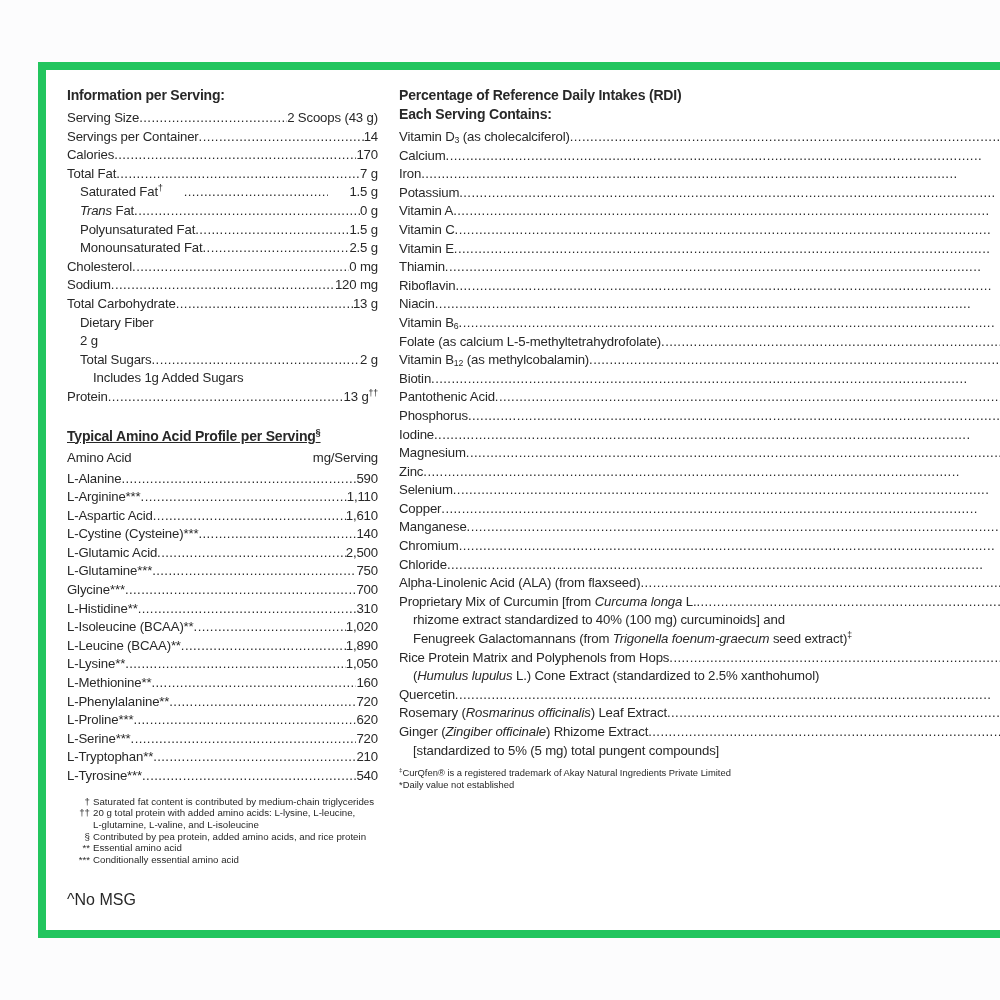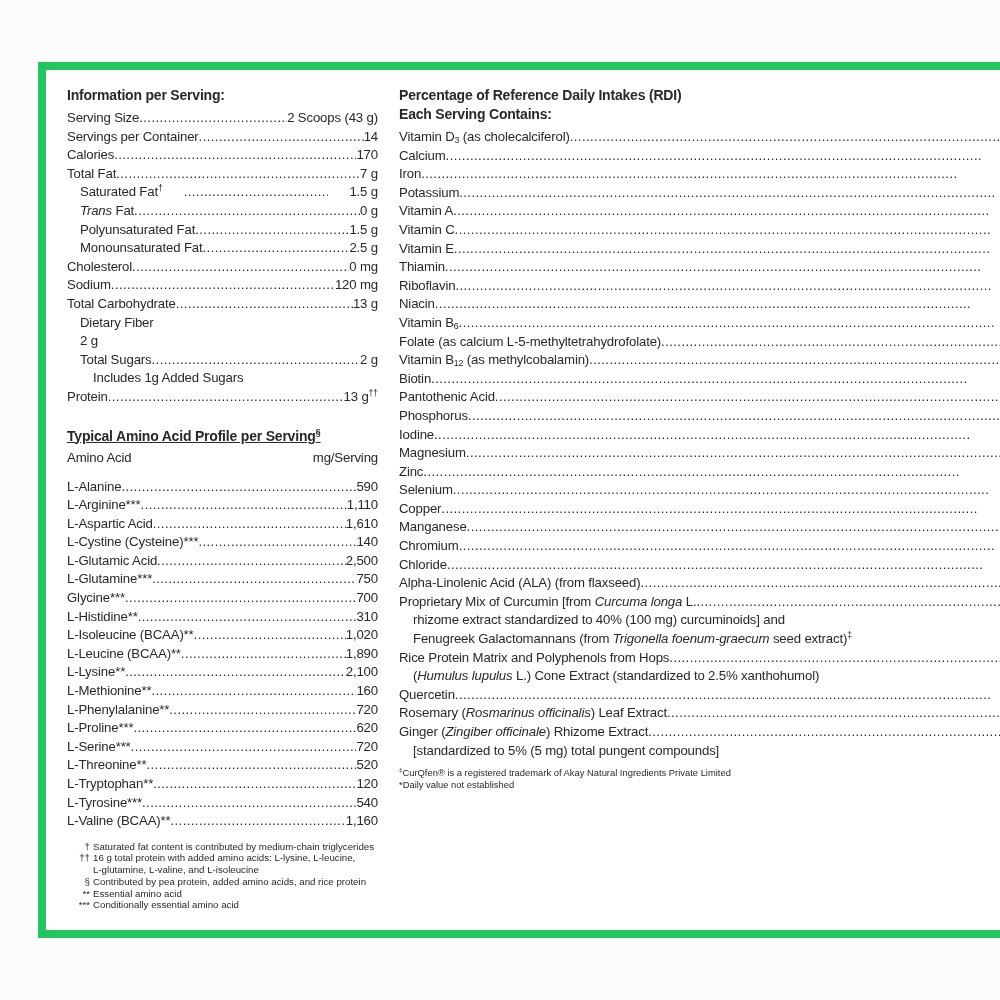--- a/index.html
+++ b/index.html
@@ -24,21 +24,21 @@
   .row .dots::after{content:"....................................................................................................................................";letter-spacing:0.4px;}
   .row .val{white-space:nowrap;}
   .row .fill{flex:1 1 0px;}
   .row.subline{line-height:18.6px;}
   .row.subline .lbl{white-space:normal;padding-left:14px;letter-spacing:-0.15px;}
   sup{font-size:66%;line-height:0;vertical-align:super;}
   sub{font-size:66%;line-height:0;vertical-align:-0.25em;}
   i{font-style:italic;}
   #info-rows{margin-top:4px;}
   .amino-title{margin-top:20px;text-decoration:underline;}
-  .amino-head{display:flex;justify-content:space-between;font-size:13.2px;line-height:19px;margin-top:2px;margin-bottom:11px;letter-spacing:-0.15px;}
+  .amino-head{display:flex;justify-content:space-between;font-size:13.2px;line-height:19px;margin-top:2px;margin-bottom:3px;letter-spacing:-0.15px;}
   .fns{margin-top:10px;font-size:9.7px;line-height:11.7px;letter-spacing:0;}
   .fn{display:flex;}
   .fn .mk{flex:none;width:23px;text-align:right;padding-right:3px;}
   .fn .tx{flex:1;white-space:pre-line;}
   .no-msg{margin-top:25px;font-size:16px;letter-spacing:0;}
   .rdi-subhead{display:flex;justify-content:space-between;margin-bottom:4px;}
   #rdi-rows{}
   .fns-r{margin-top:7px;font-size:9.4px;line-height:12px;letter-spacing:0;}
 </style>
 </head>
@@ -178,21 +178,21 @@
             <span class="val">1,020</span>
           </div>
           <div class="row">
             <span class="lbl">L-Leucine (BCAA)**</span>
             <span class="dots"></span>
             <span class="val">1,890</span>
           </div>
           <div class="row">
             <span class="lbl">L-Lysine**</span>
             <span class="dots"></span>
-            <span class="val">2,100</span>
+            <span class="val">1,050</span>
           </div>
           <div class="row">
             <span class="lbl">L-Methionine**</span>
             <span class="dots"></span>
             <span class="val">160</span>
           </div>
           <div class="row">
             <span class="lbl">L-Phenylalanine**</span>
             <span class="dots"></span>
             <span class="val">720</span>
@@ -201,49 +201,39 @@
             <span class="lbl">L-Proline***</span>
             <span class="dots"></span>
             <span class="val">620</span>
           </div>
           <div class="row">
             <span class="lbl">L-Serine***</span>
             <span class="dots"></span>
             <span class="val">720</span>
           </div>
           <div class="row">
-            <span class="lbl">L-Threonine**</span>
-            <span class="dots"></span>
-            <span class="val">520</span>
-          </div>
-          <div class="row">
             <span class="lbl">L-Tryptophan**</span>
             <span class="dots"></span>
-            <span class="val">120</span>
+            <span class="val">210</span>
           </div>
           <div class="row">
             <span class="lbl">L-Tyrosine***</span>
             <span class="dots"></span>
             <span class="val">540</span>
-          </div>
-          <div class="row">
-            <span class="lbl">L-Valine (BCAA)**</span>
-            <span class="dots"></span>
-            <span class="val">1,160</span>
           </div>
         </div>
 
       <div id="left-footnotes" class="fns">
           <div class="fn">
             <span class="mk">†</span>
             <span class="tx">Saturated fat content is contributed by medium-chain triglycerides</span>
           </div>
           <div class="fn">
             <span class="mk">††</span>
-            <span class="tx">16 g total protein with added amino acids: L-lysine, L-leucine,
+            <span class="tx">20 g total protein with added amino acids: L-lysine, L-leucine,
 L-glutamine, L-valine, and L-isoleucine</span>
           </div>
           <div class="fn">
             <span class="mk">§</span>
             <span class="tx">Contributed by pea protein, added amino acids, and rice protein</span>
           </div>
           <div class="fn">
             <span class="mk">**</span>
             <span class="tx">Essential amino acid</span>
           </div>

